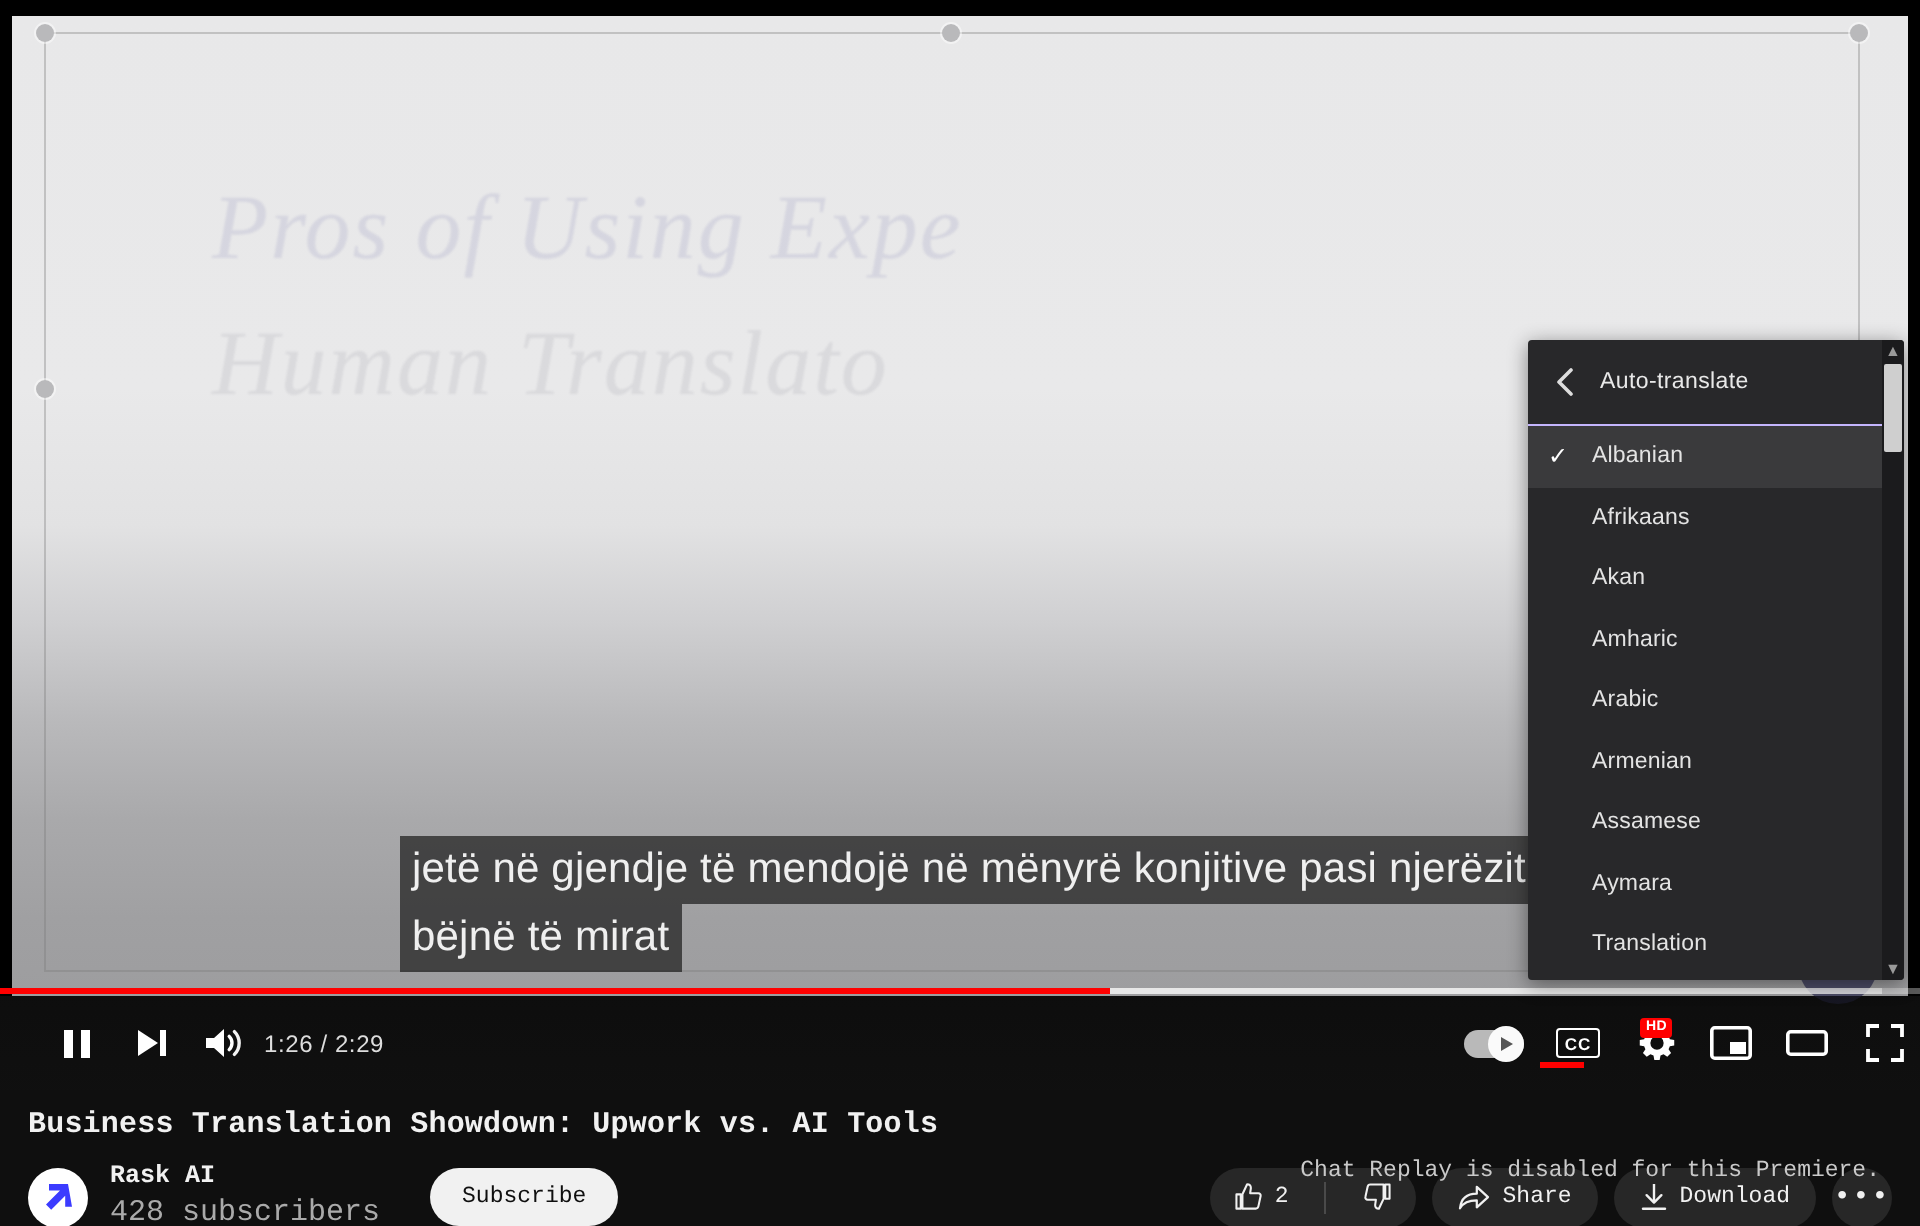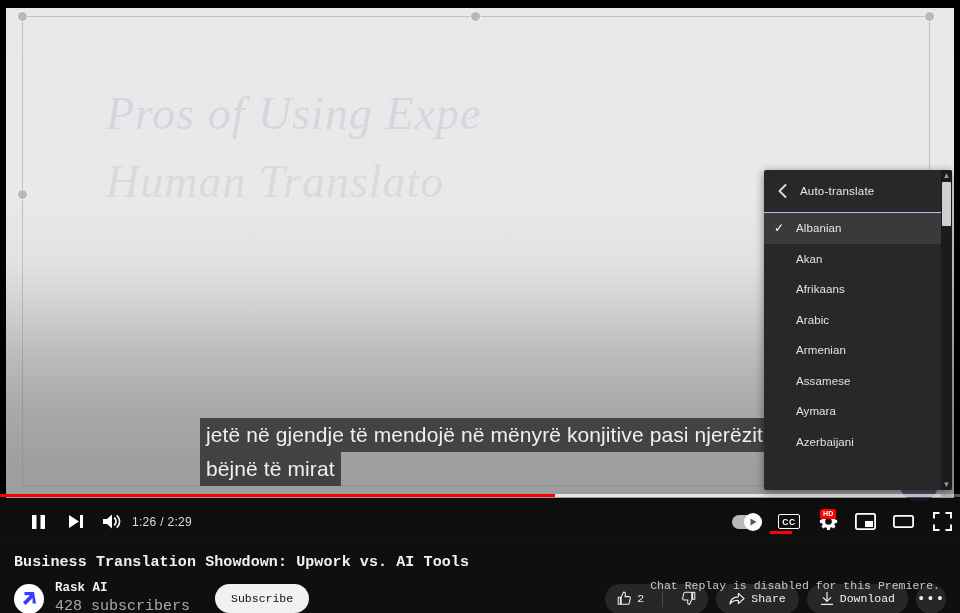--- a/index.html
+++ b/index.html
@@ -499,45 +499,49 @@
       <span class="menu-title">Auto-translate</span>
     </div>
 
     <div class="menu-list">
       <div class="menu-item selected">
         <span class="mi-check">✓</span>
         <span class="mi-label">Albanian</span>
       </div>
       <div class="menu-item">
         <span class="mi-check"></span>
+        <span class="mi-label">Afrikaans</span>
+      </div>
+      <div class="menu-item">
+        <span class="mi-check"></span>
         <span class="mi-label">Akan</span>
       </div>
       <div class="menu-item">
         <span class="mi-check"></span>
-        <span class="mi-label">Afrikaans</span>
+        <span class="mi-label">Amharic</span>
       </div>
       <div class="menu-item">
         <span class="mi-check"></span>
         <span class="mi-label">Arabic</span>
       </div>
       <div class="menu-item">
         <span class="mi-check"></span>
         <span class="mi-label">Armenian</span>
       </div>
       <div class="menu-item">
         <span class="mi-check"></span>
         <span class="mi-label">Assamese</span>
       </div>
       <div class="menu-item">
         <span class="mi-check"></span>
         <span class="mi-label">Aymara</span>
       </div>
       <div class="menu-item">
         <span class="mi-check"></span>
-        <span class="mi-label">Azerbaijani</span>
+        <span class="mi-label">Translation</span>
       </div>
     </div>
 
     <div class="menu-scrollbar">
       <div class="sb-arrow">▲</div>
       <div class="sb-thumb"></div>
       <div class="sb-arrow bottom">▼</div>
     </div>
   </div>
 

